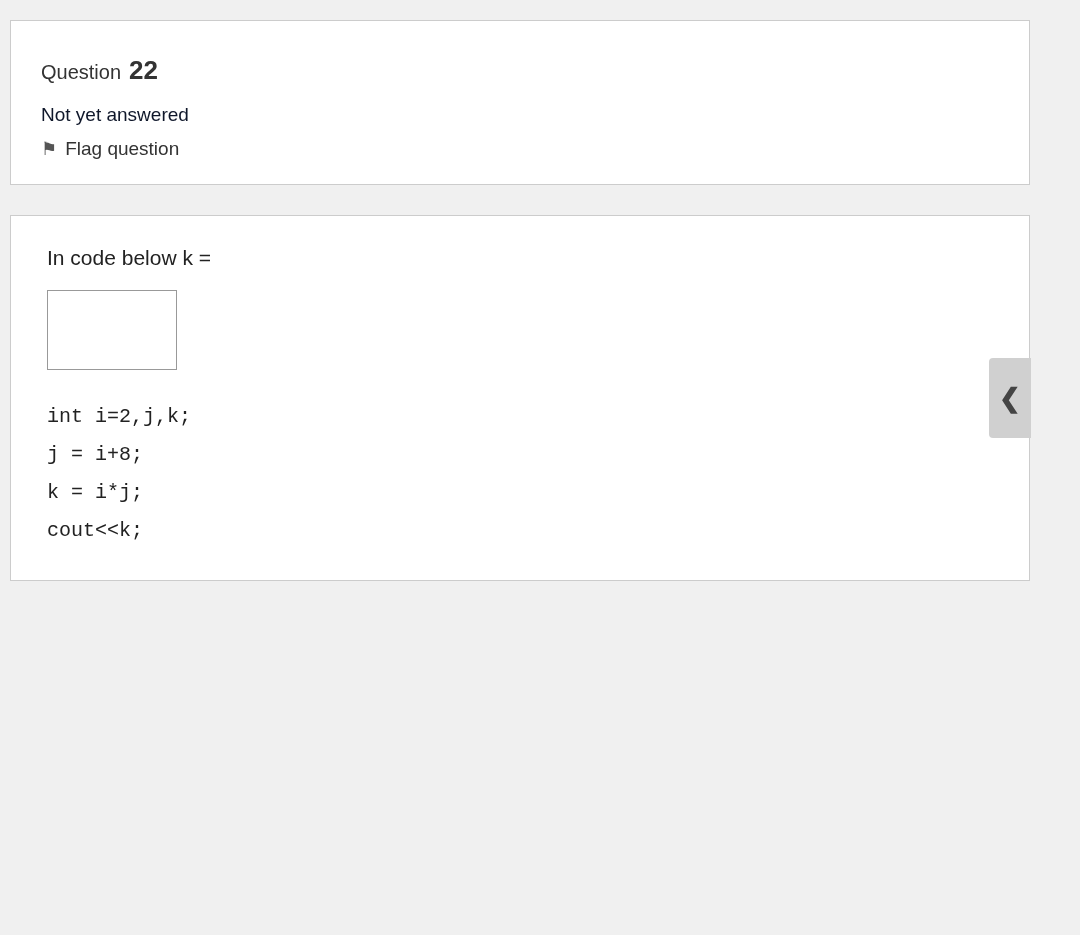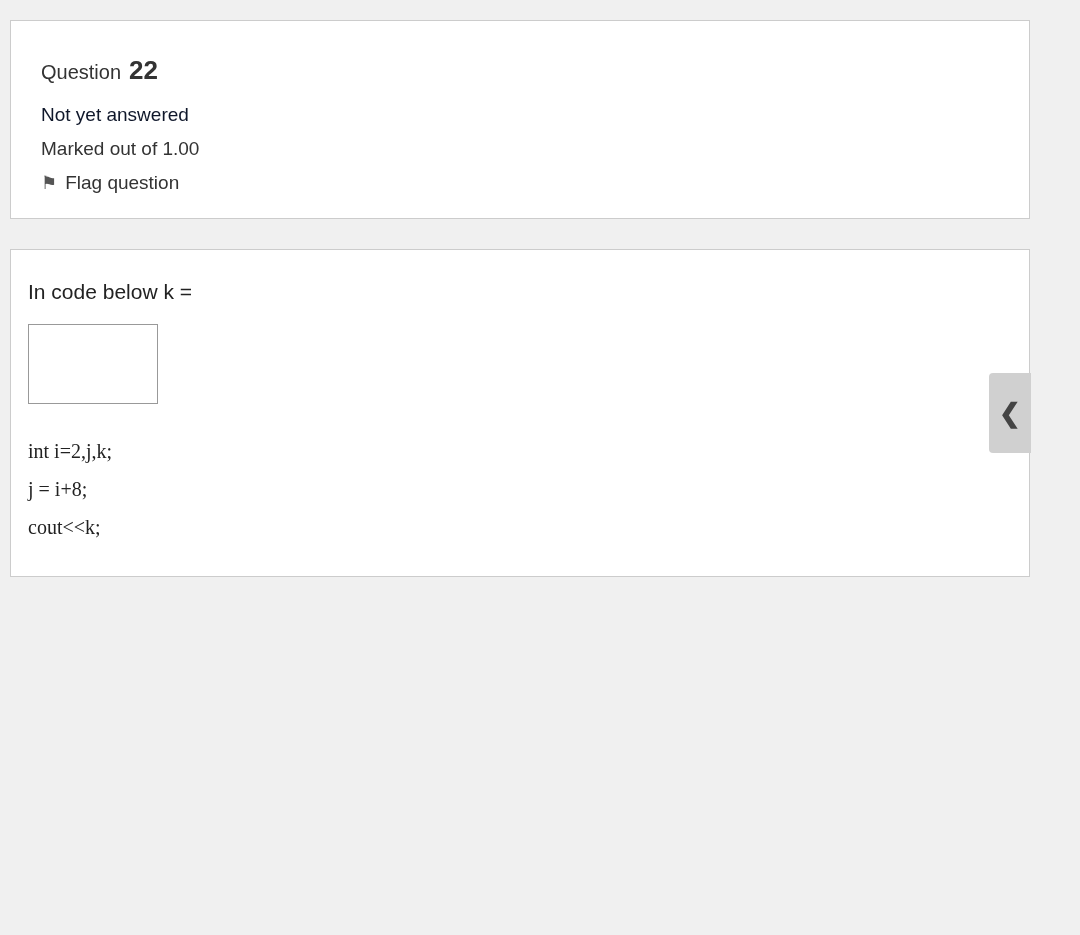--- a/index.html
+++ b/index.html
@@ -74,42 +74,42 @@
 
     .flag-icon {
       font-size: 18px;
       color: #555;
     }
 
     
     .question-card {
       background: #fff;
       border: 1px solid #ccc;
-      padding: 30px 17px;
+      padding: 30px 36px;
       width: 1020px;
       position: relative;
     }
 
     .question-text {
       font-size: 21px;
       margin-bottom: 20px;
       color: #222;
     }
 
     .answer-input-box {
       width: 130px;
       height: 80px;
       border: 1px solid #999;
       background: #fff;
       margin-bottom: 28px;
       display: block;
     }
 
     .code-block {
-      font-family: Liberation Serif, serif;
+      font-family: Liberation Mono, monospace;
       font-size: 20px;
       line-height: 1.9;
       color: #222;
     }
 
     .code-line {
       display: block;
     }
 
     
@@ -135,33 +135,33 @@
 <body>
 
 <div class="page-wrapper">
 
   <div class="info-card">
     <div class="question-header">
       <span class="question-label">Question</span>
       <span class="question-number">22</span>
     </div>
     <div class="status-line">Not yet answered</div>
-    <div class="marked-line">Marked out of 1.00</div>
     <div class="flag-line">
       <span class="flag-icon">⚑</span>
       <span>Flag question</span>
     </div>
   </div>
 
   <div class="question-card">
     <div class="question-text">In code below k =</div>
     <input class="answer-input-box" type="text" style="">
     <div class="code-block">
       <span class="code-line">int i=2,j,k;</span>
       <span class="code-line">j = i+8;</span>
+      <span class="code-line">k = i*j;</span>
       <span class="code-line">cout&lt;&lt;k;</span>
     </div>
 
     <div class="side-chevron">
       <span>❮</span>
     </div>
   </div>
 
 </div>
 

